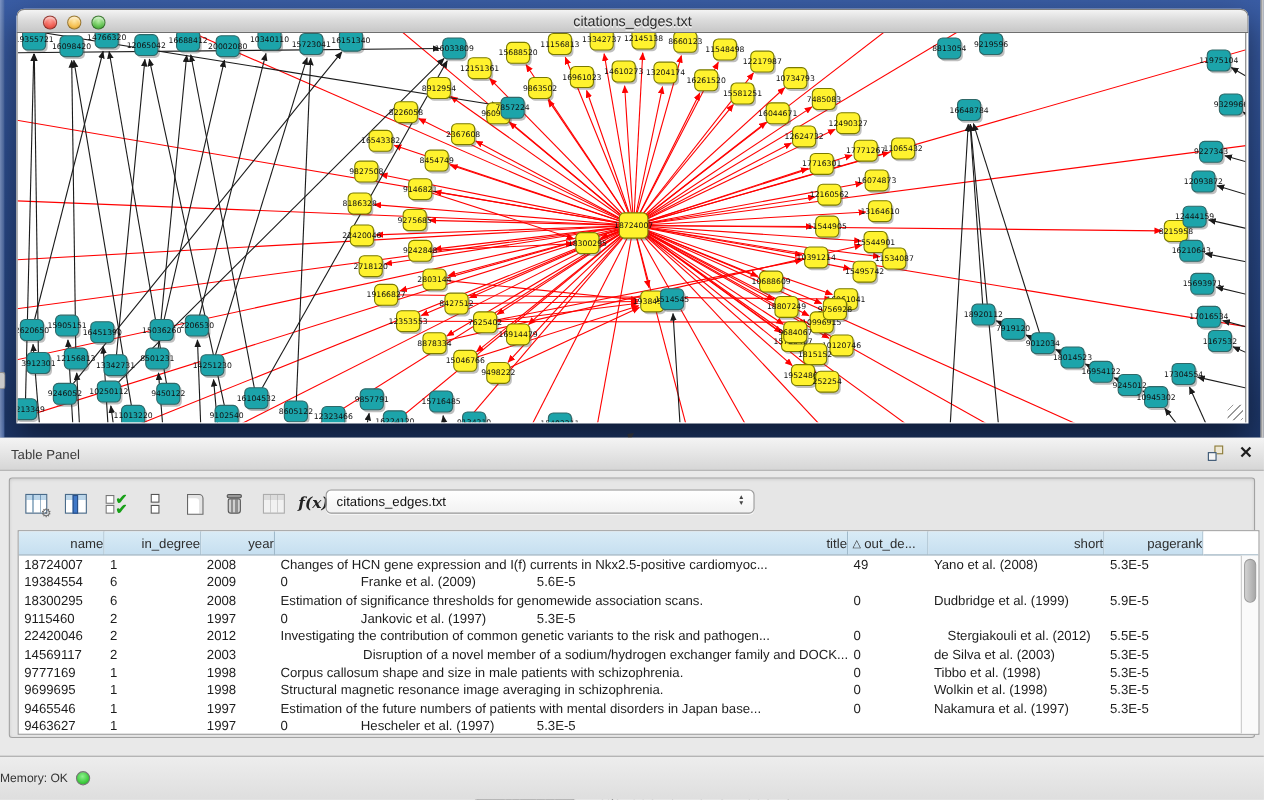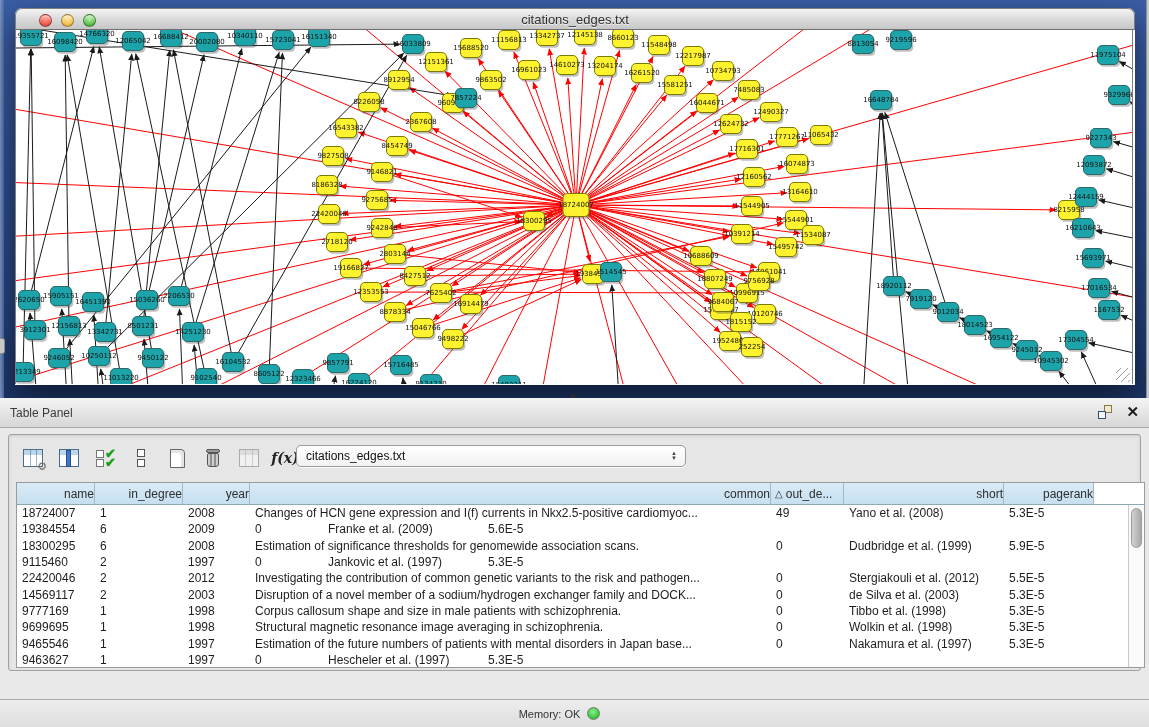--- a/index.html
+++ b/index.html
@@ -93,23 +93,23 @@
 
   .tabs-row { position:absolute; left:0; right:0; top:276px; display:flex; justify-content:center; }
   .seg { display:flex; border:1px solid #8d8d8d; border-radius:5px; overflow:hidden; height:21px;
     box-shadow:0 1px 0 rgba(255,255,255,.7); }
   .seg-btn { font-size:12px; padding:0 14px; display:flex; align-items:center; background:linear-gradient(180deg,#ffffff,#ececec);
     color:#1c1c1c; border-right:1px solid #b5b5b5; }
   .seg-btn:last-child { border-right:none; }
   .seg-btn.selected { background:linear-gradient(180deg,#7d7d7d,#696969); color:#f2f2f2;
     box-shadow:inset 0 2px 4px rgba(0,0,0,.35); }
 
-  .status-bar { position:absolute; left:0; bottom:0; width:1149px; height:28px;
+  .status-bar { position:absolute; left:0; bottom:0; width:1149px; height:40px;
     background:linear-gradient(180deg,#ededed,#dedede); border-top:1px solid #a8a8a8;
-    display:flex; align-items:center; justify-content:center; gap:7px; padding-right:30px; }
+    display:flex; align-items:center; justify-content:flex-start; gap:7px; padding-right:30px; }
   .mem-label { font-size:11px; color:#333; }
   .mem-dot { width:13px; height:13px; border-radius:50%;
     background:radial-gradient(circle at 45% 35%, #8ef08e, #3fcb3f 60%, #2a9a2a); border:1px solid #777; }
 
   .cursor { position:absolute; left:571px; top:394px; width:0; height:0;
     border-left:6px solid #2b2b2b; border-bottom:9px solid transparent; transform:rotate(-8deg); opacity:.85; }
 </style>
 </head>
 <body>
 
@@ -977,21 +977,21 @@
           <div class="th" style="width: 78px;">
             <span>name</span>
           </div>
           <div class="th" style="width: 88px;">
             <span>in_degree</span>
           </div>
           <div class="th" style="width: 67px;">
             <span>year</span>
           </div>
           <div class="th" style="width: 521px;">
-            <span>common</span>
+            <span>title</span>
           </div>
           <div class="th sorted" style="width: 73px;">
             <span class="sort-glyph">△</span>
             <span>out_de...</span>
           </div>
           <div class="th" style="width: 160px;">
             <span>short</span>
           </div>
           <div class="th" style="width: 90px;">
             <span>pagerank</span>
@@ -1032,28 +1032,28 @@
             <div class="td" style="width: 73px;">0</div>
             <div class="td" style="width: 160px;">Jankovic et al. (1997)</div>
             <div class="td" style="width: 90px;">5.3E-5</div>
           </div>
           <div class="tr">
             <div class="td" style="width: 78px;">22420046</div>
             <div class="td" style="width: 88px;">2</div>
             <div class="td" style="width: 67px;">2012</div>
             <div class="td" style="width: 521px;">Investigating the contribution of common genetic variants to the risk and pathogen...</div>
             <div class="td" style="width: 73px;">0</div>
-            <div class="td" style="width: 160px;">Stergiakouli et al. (2012)</div>
+            <div class="td" style="width: 160px; text-align: center;">Stergiakouli et al. (2012)</div>
             <div class="td" style="width: 90px;">5.5E-5</div>
           </div>
           <div class="tr">
             <div class="td" style="width: 78px;">14569117</div>
             <div class="td" style="width: 88px;">2</div>
             <div class="td" style="width: 67px;">2003</div>
-            <div class="td" style="width: 521px;">Disruption of a novel member of a sodium/hydrogen exchanger family and DOCK...</div>
+            <div class="td" style="width: 521px; text-align: right;">Disruption of a novel member of a sodium/hydrogen exchanger family and DOCK...</div>
             <div class="td" style="width: 73px;">0</div>
             <div class="td" style="width: 160px;">de Silva et al. (2003)</div>
             <div class="td" style="width: 90px;">5.3E-5</div>
           </div>
           <div class="tr">
             <div class="td" style="width: 78px;">9777169</div>
             <div class="td" style="width: 88px;">1</div>
             <div class="td" style="width: 67px;">1998</div>
             <div class="td" style="width: 521px;">Corpus callosum shape and size in male patients with schizophrenia.</div>
             <div class="td" style="width: 73px;">0</div>

